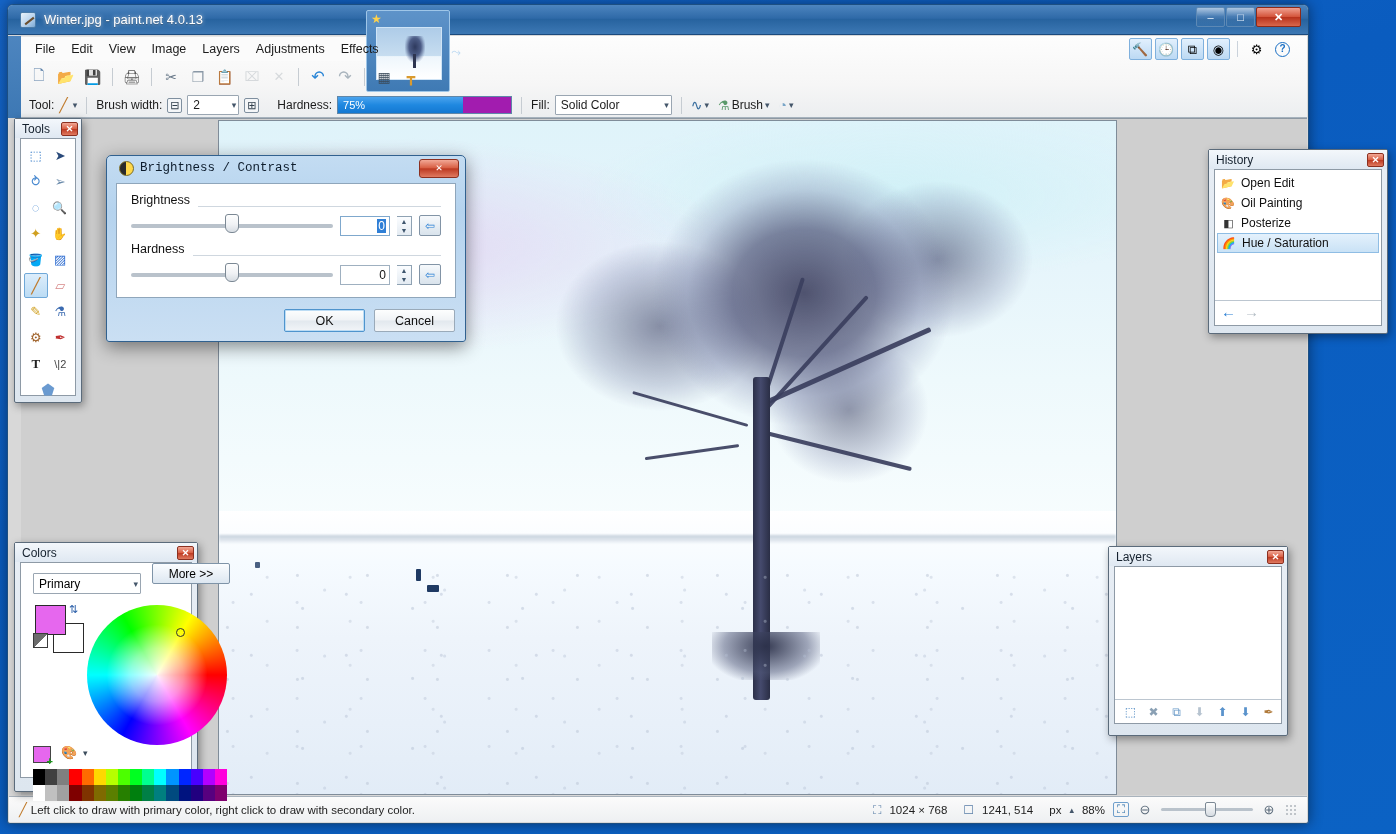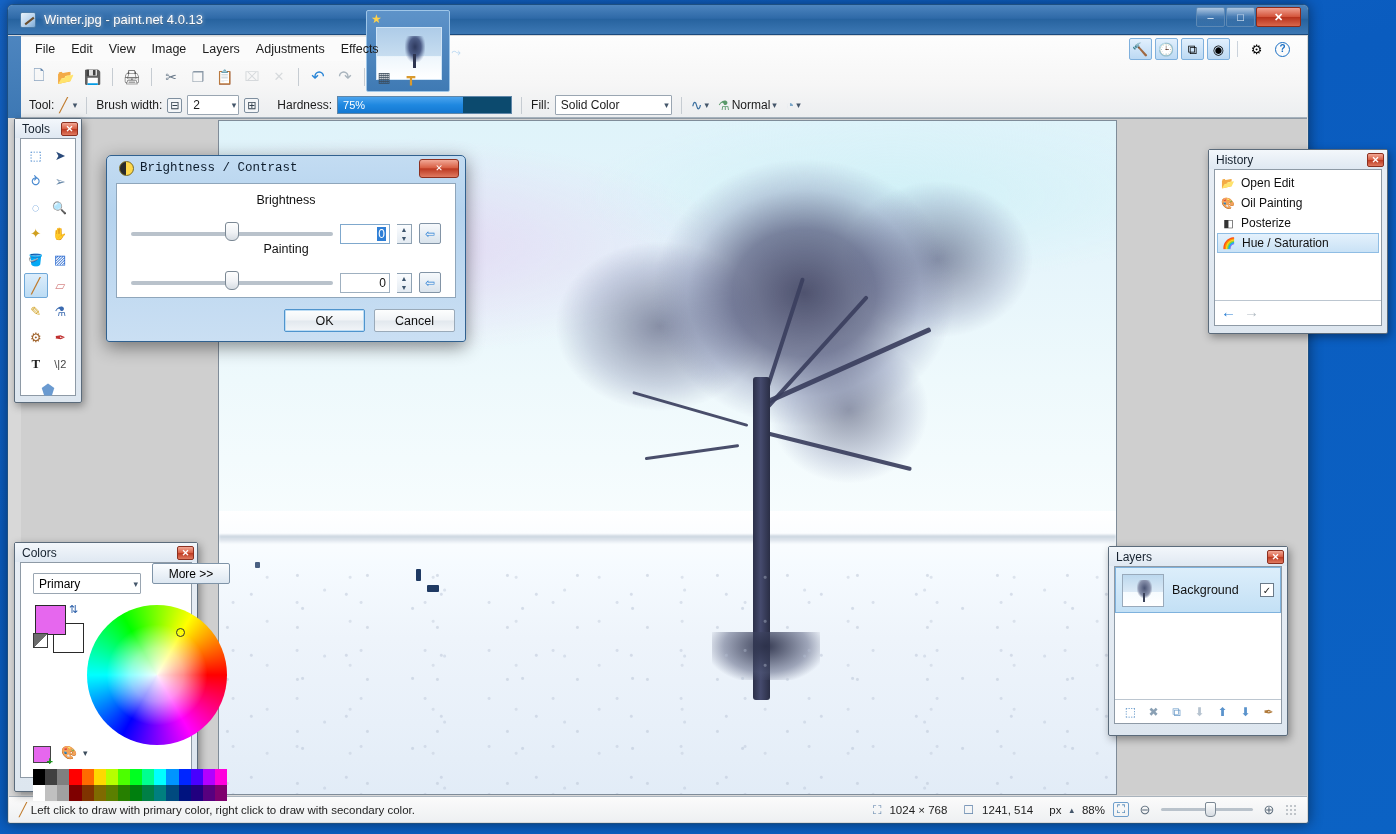--- a/index.html
+++ b/index.html
@@ -155,21 +155,21 @@
     display: flex; align-items: center; padding: 0 2px 0 5px; gap: 4px;
     font-size: 12px; cursor: pointer; border-radius: 1px;
   }
   .combo .caret { color: #44566a; font-size: 9px; padding-left: 2px; }
   .plainbtn {
     width: 15px; height: 15px; border: 1px solid #7f8f9f; background: #f4f6f8;
     display:flex; align-items:center; justify-content:center;
     font-size: 11px; line-height: 1; color:#33414e; cursor: pointer; border-radius: 2px;
   }
   .hardness-bar {
-    width: 175px; height: 18px; border: 1px solid #5f86a8; background: #0c4a6e;
+    width: 175px; height: 18px; border: 1px solid #5f86a8; background: #a21caf;
     position: relative; cursor: pointer; overflow:hidden;
   }
   .hardness-fill {
     position: absolute; left: 0; top: 0; bottom: 0; width: 72%;
     background: linear-gradient(180deg,#4aa3ee 0%,#1f88e0 50%,#1478d2 100%);
   }
   .hardness-txt {
     position: absolute; left: 5px; top: 2px; color: #fff; font-size: 11px;
   }
   .swatch-dd { display:flex; align-items:center; gap:2px; cursor:pointer; }
@@ -423,21 +423,21 @@
     border: 1px solid #8c3020; border-radius: 3px; color:#fff; font-weight:bold; font-size: 11px;
     line-height: 17px; text-align:center; cursor:pointer;
     background: linear-gradient(180deg,#f2a896 0%,#d85f44 46%,#bd3a22 52%,#e07a60 100%);
   }
   #bc-panel {
     position:absolute; left: 9px; top: 27px; right: 9px; height: 115px;
     background: #ffffff; border: 1px solid #8fa6bb;
   }
   .bc-group { position:absolute; left: 14px; right: 14px; }
   .bc-grouplabel {
-    display:flex; align-items:center; gap: 8px; font-size: 12.5px; color:#111;flex-direction:column;
+    display:flex; align-items:flex-end; gap: 8px; font-size: 12.5px; color:#111;
   }
   .bc-grouplabel .rule { flex: 1; height: 1px; background: #cfd7df; }
   .bc-row { display:flex; align-items:center; gap: 7px; margin-top: 8px; }
   .bc-track {
     position: relative; width: 213px; height: 4px; background: #b9c2cb; border-radius: 2px; cursor: pointer;
   }
   .bc-thumb {
     position: absolute; left: 50%; top: -10px; margin-left: -7px;
     width: 14px; height: 19px;
     background: linear-gradient(180deg,#fefefe 0%,#f0f2f5 55%,#d7dde3 100%);
@@ -601,21 +601,21 @@
       <span>Solid Color</span>
       <span class="caret" style="margin-left:auto;">▾</span>
     </div>
     <div class="vsep"></div>
     <div class="swatch-dd">
       <span style="color:#3a6e9e;font-size:14px;">∿</span>
       <span class="caret" style="color:#44566a;font-size:9px;">▾</span>
     </div>
     <div class="swatch-dd" style="margin-left:4px;">
       <span style="color:#5a9a6a;font-size:13px;">⚗</span>
-      <span>Normal</span>
+      <span>Brush</span>
       <span class="caret" style="color:#44566a;font-size:9px;">▾</span>
     </div>
     <div class="swatch-dd" style="margin-left:4px;">
       <span style="color:#7aa6c8;font-size:14px;">◔</span>
       <span class="caret" style="color:#44566a;font-size:9px;">▾</span>
     </div>
   </div>
 
   <div id="canvas-area">
     <div id="canvas">
@@ -819,28 +819,20 @@
     </div>
   </div>
 </div>
 
 <div class="palette" id="layers-pal">
   <div class="pal-title">
     <span>Layers</span>
     <span class="pal-close">✕</span>
   </div>
   <div class="pal-body" id="layers-body">
-    <div class="layer-row sel">
-      <div class="layer-thumb">
-        <div class="lt-tree"></div>
-        <div class="lt-trunk"></div>
-      </div>
-      <span class="layer-name">Background</span>
-      <span class="layer-check">✓</span>
-    </div>
     <div id="layers-footer">
       <span class="lfbtn" style="color:#4a86c0;">⬚</span>
       <span class="lfbtn" style="color:#8aa0b4;">✖</span>
       <span class="lfbtn" style="color:#6a9ac8;">⧉</span>
       <span class="lfbtn dim">⬇</span>
       <span class="lfbtn" style="color:#5a93cc;">⬆</span>
       <span class="lfbtn" style="color:#5a93cc;">⬇</span>
       <span class="lfbtn" style="color:#b07a3a;">✒</span>
     </div>
   </div>
@@ -870,21 +862,21 @@
         <div class="bc-spinbtns">
           <span>▲</span>
           <span>▼</span>
         </div>
         <div class="bc-reset">⇦</div>
       </div>
     </div>
 
     <div class="bc-group" style="top:58px;">
       <div class="bc-grouplabel">
-        <span>Painting</span>
+        <span>Hardness</span>
         <span class="rule"></span>
       </div>
       <div class="bc-row">
         <div class="bc-track">
           <div class="bc-thumb" id="contrast-thumb" style="left: 50%;"></div>
         </div>
         <div class="bc-spin plain">
             <span>0</span>
           </div>
         <div class="bc-spinbtns">

